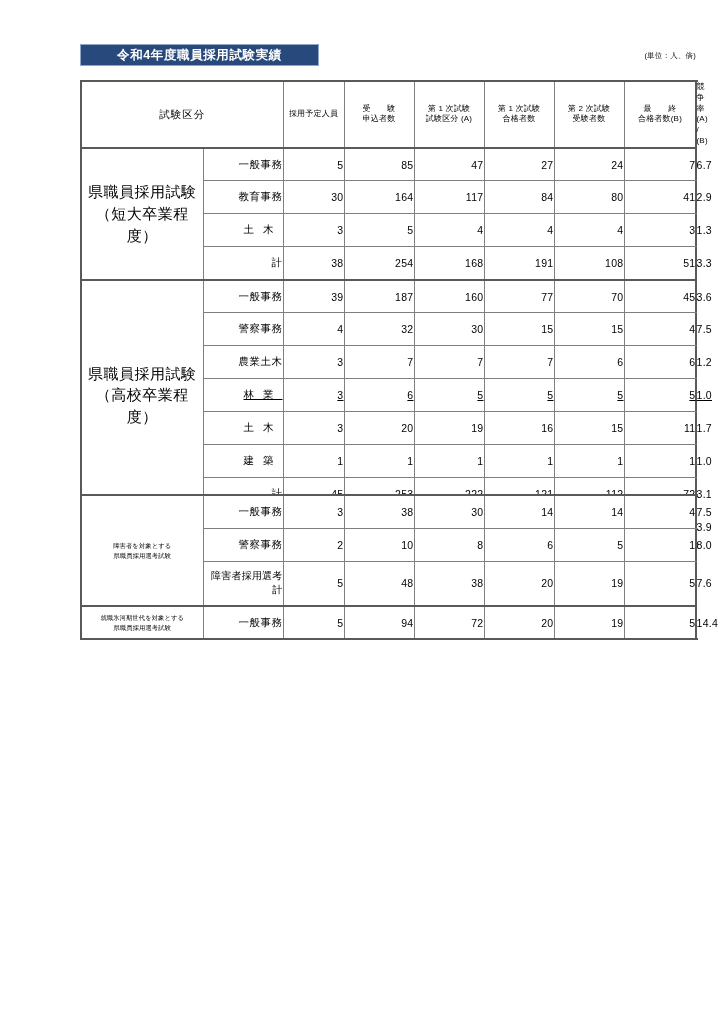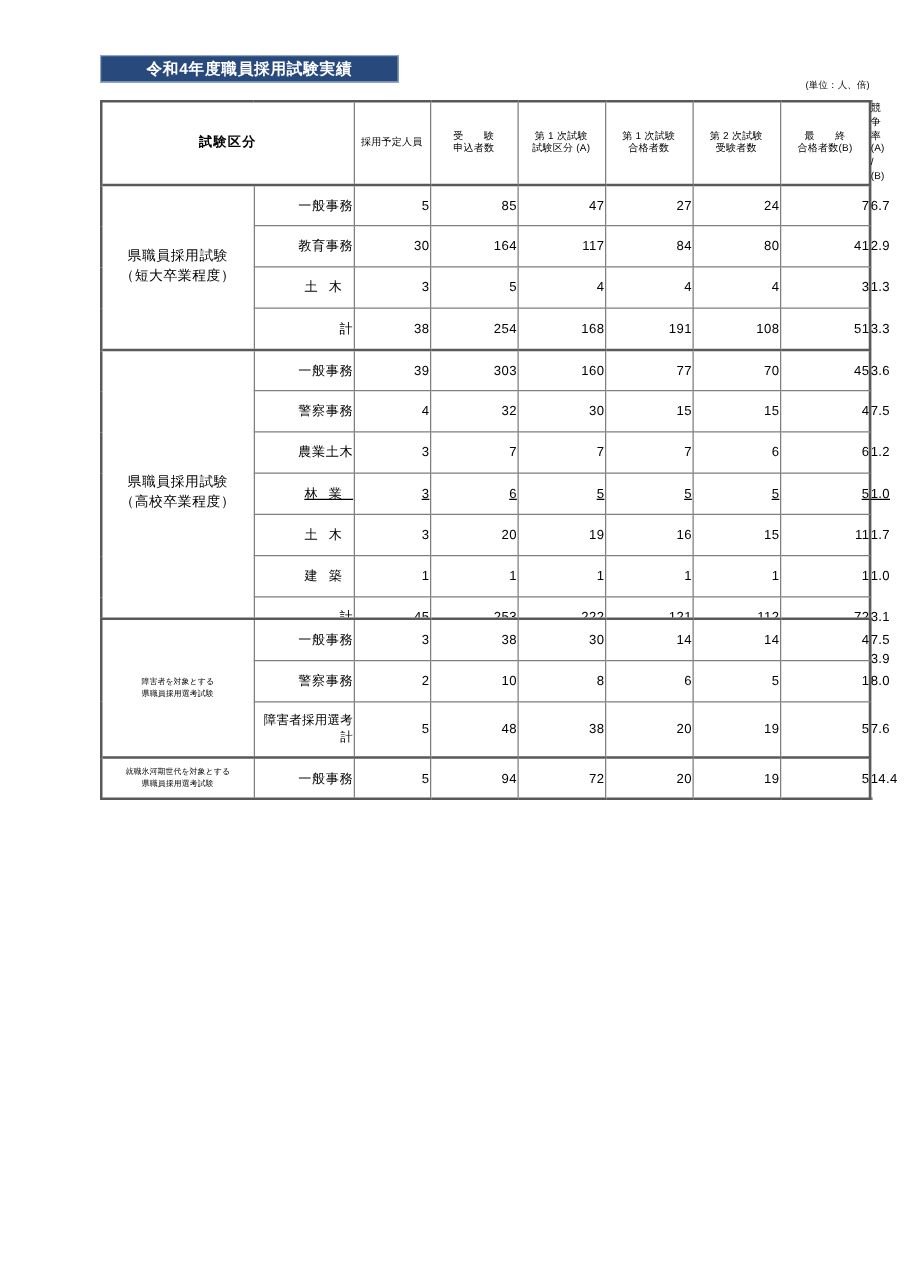--- a/index.html
+++ b/index.html
@@ -41,21 +41,21 @@
     font-size: 12.5px;
     font-weight: bold;
     letter-spacing: 0.6px;
     line-height: 1;
   }
 
   
   .unit-note {
     position: absolute;
     right: 27px;
-    top: 63px;
+    top: 51px;
     font-size: 7.5px;
     color: #000;
     letter-spacing: 0.2px;
   }
 
   
   table.grid {
     position: absolute;
     border-collapse: collapse;
     table-layout: fixed;
@@ -76,25 +76,24 @@
 
   .hdr {
     text-align: center;
     font-size: 8px;
     line-height: 1.35;
     letter-spacing: 0.2px;
   }
   .hdr.big {
     font-size: 10.5px;
     letter-spacing: 1px;
-    font-weight: bold;
   }
   .grp {
     text-align: center;
-    font-size: 11px;
+    font-size: 15px;
     line-height: 1.45;
     letter-spacing: 0.5px;
   }
   .grp.small {
     font-size: 6.3px;
     line-height: 1.5;
     letter-spacing: 0.1px;
   }
   .cat {
     text-align: right;
@@ -217,21 +216,21 @@
           <td class="num ">51</td>
           <td class="num outer-r">3.3</td>
         </tr>
         <tr style="height: 33px;">
           <td class="grp outer-l thick-t" rowspan="7">
             <div>県職員採用試験</div>
             <div>（高校卒業程度）</div>
           </td>
           <td class="cat thick-t">一般事務</td>
           <td class="num thick-t ">39</td>
-          <td class="num thick-t ">303</td>
+          <td class="num thick-t ">187</td>
           <td class="num thick-t ">160</td>
           <td class="num thick-t ">77</td>
           <td class="num thick-t ">70</td>
           <td class="num thick-t ">45</td>
           <td class="num thick-t outer-r">3.6</td>
         </tr>
         <tr style="height: 33px;">
           <td class="cat">警察事務</td>
           <td class="num ">4</td>
           <td class="num ">32</td>

